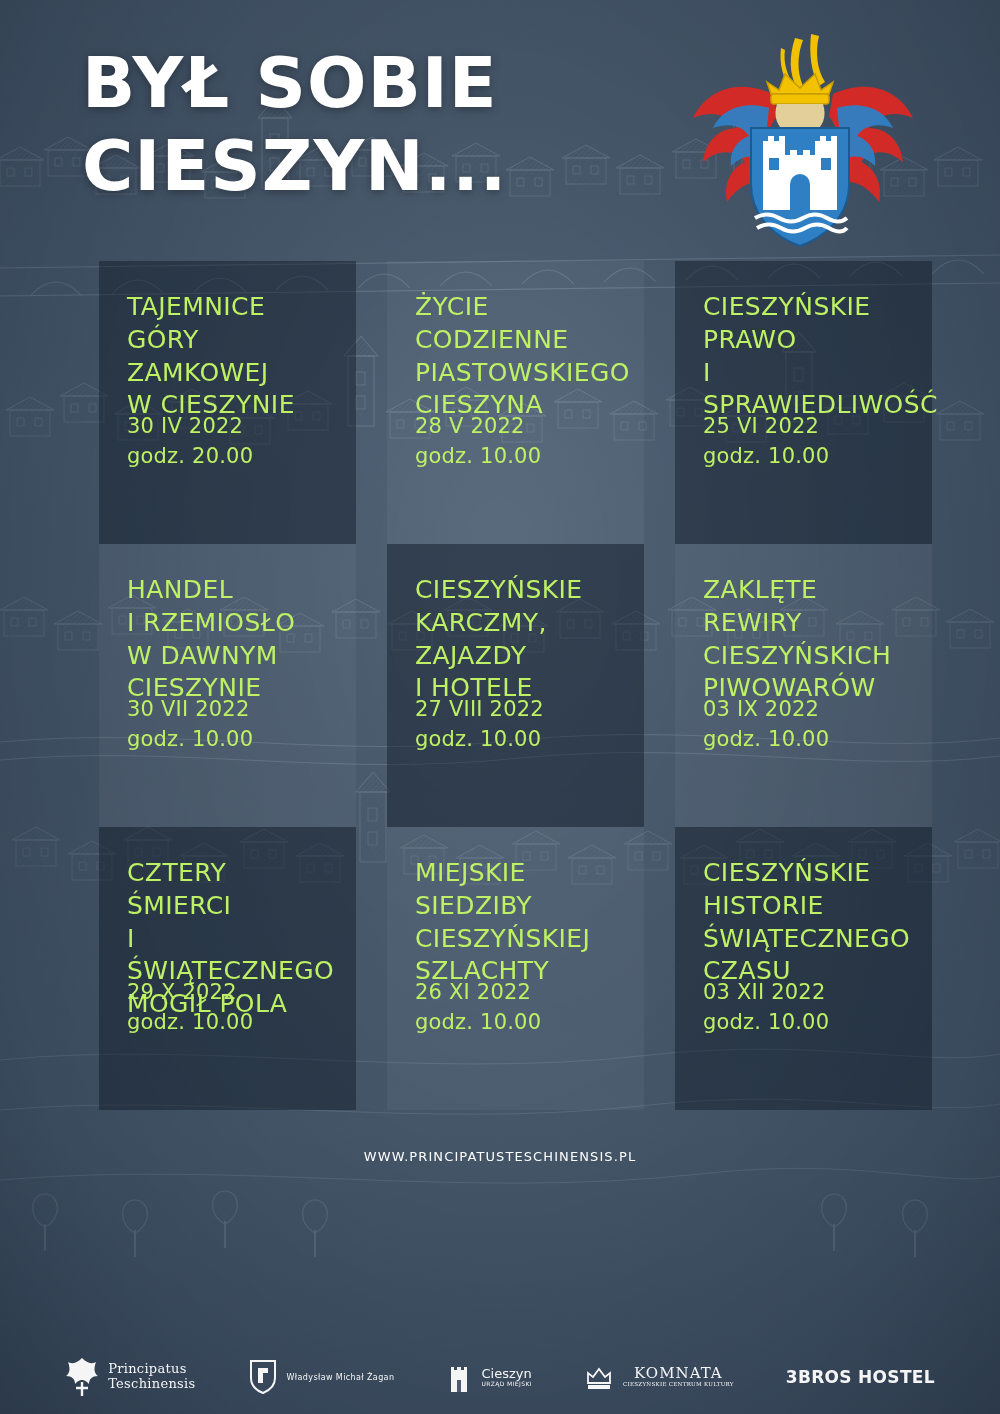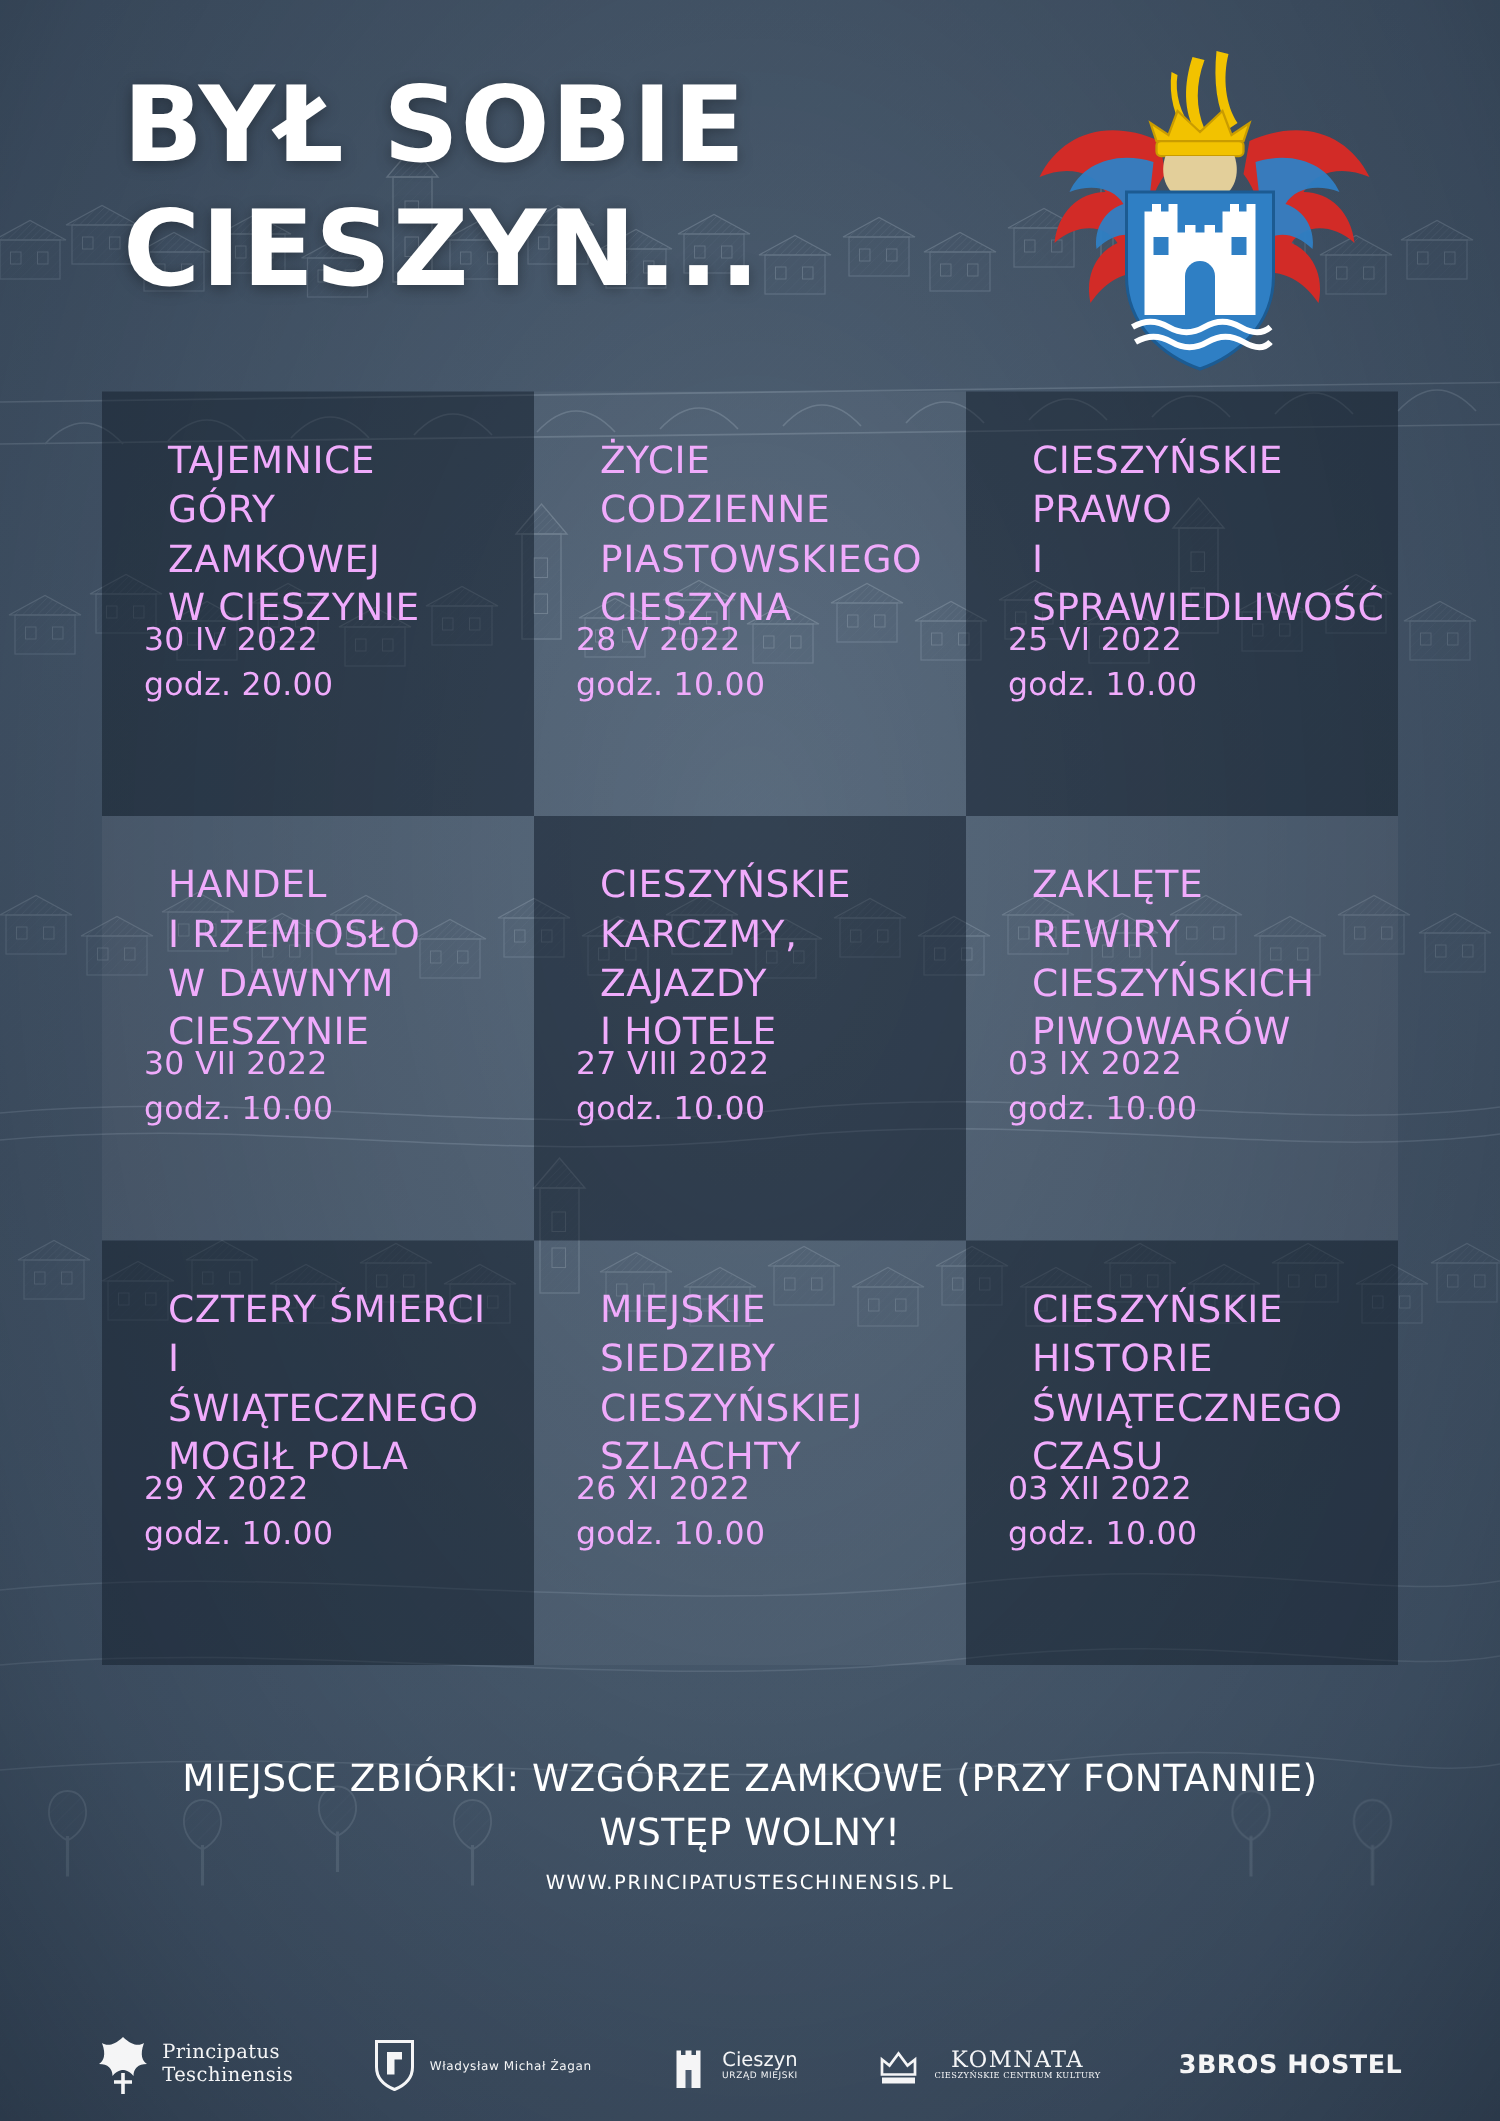--- a/index.html
+++ b/index.html
@@ -75,23 +75,24 @@
     position: absolute;
     left: 68px;
     top: 261px;
     width: 864px;
     display: grid;
     grid-template-columns: repeat(3, 288px);
     grid-template-rows: repeat(3, 283px);
   }
   .cell {
     position: relative;
-    padding: 30px 26px 0 44px;
+    padding: 30px 26px 0 28px;
     box-sizing: border-box;
-    color: #f0abfc;
+    color: #bef264;
+    margin-left: 31px;
   }
   .cell.dark { background: rgba(10,20,30,0.42); }
   .cell.light { background: rgba(255,255,255,0.045); }
   .cell-title {
     font-size: 25px;
     line-height: 1.31;
     letter-spacing: 0.4px;
     font-weight: 400;
     white-space: pre-line;
   }
@@ -468,22 +469,20 @@
 HISTORIE
 ŚWIĄTECZNEGO
 CZASU</div>
       <div class="cell-date">03 XII 2022
 godz. 10.00</div>
     </div>
 
   </div>
 
   <div class="footer-block">
-    <div class="meet">MIEJSCE ZBIÓRKI: WZGÓRZE ZAMKOWE (PRZY FONTANNIE)
-WSTĘP WOLNY!</div>
     <div class="url">WWW.PRINCIPATUSTESCHINENSIS.PL</div>
   </div>
 
   <div class="logos">
 
     <div class="logo">
       <svg class="logo-mark" width="34" height="42" viewBox="0 0 34 42">
         <path d="M17 2 C 11 8, 6 8, 3 6 C 6 14, 4 18, 1 20 C 7 20, 10 23, 10 28 C 13 24, 17 24, 17 24 C 17 24, 21 24, 24 28 C 24 23, 27 20, 33 20 C 30 18, 28 14, 31 6 C 28 8, 23 8, 17 2 Z" fill="#ffffff"></path>
         <path d="M17 26 L17 40 M11 32 L23 32" stroke="#ffffff" stroke-width="2.4"></path>
       </svg>

